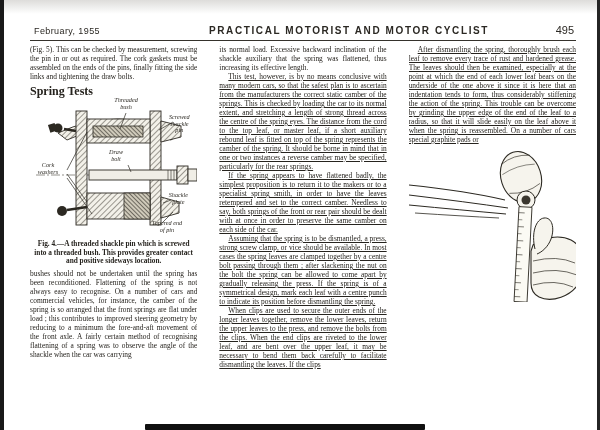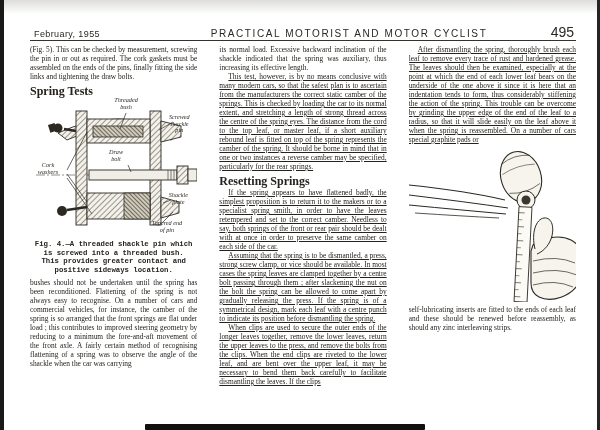--- a/index.html
+++ b/index.html
@@ -12,35 +12,35 @@
   }
   .scan-edge-left { position:absolute; left:0; top:0; width:4px; height:430px; background:#191919; }
   .scan-edge-right { position:absolute; right:0; top:0; width:3px; height:430px; background:#242424; }
   .scan-bottom-bar { position:absolute; left:145px; top:424px; width:280px; height:6px; background:#101010; border-radius:1px; }
   .scan-smudge-top { position:absolute; left:0; top:0; width:600px; height:14px;
     background:linear-gradient(180deg, rgba(120,116,108,.25), rgba(120,116,108,0)); }
 
   .header { position:absolute; top:24px; left:34px; width:540px; display:flex; align-items:baseline;
     font-family:"Liberation Sans", sans-serif; color:#2b2823; }
   .header-date { width:150px; font-size:9px; letter-spacing:.4px; }
-  .magazine-title { flex:1; text-align:center; font-size:10px; font-weight:normal; letter-spacing:1.6px; }
-  .page-number { width:60px; text-align:right; font-size:14px; }
+  .magazine-title { flex:1; text-align:center; font-size:10px; font-weight:bold; letter-spacing:1.6px; }
+  .page-number { width:60px; text-align:right; font-size:11px; }
   .header-rule { position:absolute; top:40px; left:30px; width:546px; height:1px; background:#35322c; }
 
   .columns { position:absolute; top:45px; left:30px; width:546px; height:378px; display:flex; gap:22px; }
   .col { width:177px; height:100%; overflow:hidden; }
   .col p { font-size:7.4px; line-height:9px; text-align:justify; }
   .col p.indent { text-indent:9px;text-decoration:underline; }
   .col h3 { font-size:12px; line-height:10px; margin:5px 0 2px; font-weight:bold; }
 
   figure { position:relative; margin:3px 0 3px; }
   figure svg { display:block; }
   .fig-label { position:absolute; font-style:italic; font-size:6.2px; line-height:6.6px;
     text-align:center; white-space:pre-line; color:#2e2b25; }
-  figcaption { font-weight:bold; font-size:7.3px; line-height:8.7px; text-align:center; margin-top:3px; padding:0 3px;font-family:Liberation Mono, monospace; }
+  figcaption { font-weight:bold; font-size:7.3px; line-height:8.7px; text-align:center; margin-top:3px; padding:0 3px; }
 </style>
 </head>
 <body>
 
 <div class="page">
   <div class="scan-smudge-top"></div>
 
   <div class="header">
     <span class="header-date">February, 1955</span>
     <span class="magazine-title">PRACTICAL MOTORIST AND MOTOR CYCLIST</span>
@@ -131,23 +131,22 @@
 plate</div>
         <div class="fig-label" style="left:100px; top:121px; width:74px;">Tapered end
 of pin</div>
         <figcaption>Fig. 4.—A threaded shackle pin which is screwed into a threaded bush. This provides greater contact and positive sideways location.</figcaption>
       </figure>
 
       <p>bushes should not be undertaken until the spring has been reconditioned.  Flattening of the spring is not always easy to recognise. On a number of cars and commercial vehicles, for instance, the camber of the spring is so arranged that the front springs are flat under load ; this contributes to improved steering geometry by reducing to a minimum the fore-and-aft movement of the front axle. A fairly certain method of recognising flattening of a spring was to observe the angle of the shackle when the car was carrying</p>
     </div>
 
     <div class="col">
-      <p>its normal load.  Excessive backward inclination of the shackle indicated that the spring was auxiliary, thus increasing its effective length.</p>
+      <p>its normal load.  Excessive backward inclination of the shackle auxiliary that the spring was flattened, thus increasing its effective length.</p>
       <p class="indent">This test, however, is by no means conclusive with many modern cars, so that the safest plan is to ascertain from the manufacturers the correct static camber of the springs.  This is checked by loading the car to its normal extent, and stretching a length of strong thread across the centre of the spring eyes. The distance from the cord to the top leaf, or master leaf, if a short auxiliary rebound leaf is fitted on top of the spring represents the camber of the spring.  It should be borne in mind that in one or two instances a reverse camber may be specified, particularly for the rear springs.</p>
-      <h3>Resetting Springs</h3>
       <p class="indent">If the spring appears to have flattened badly, the simplest proposition is to return it to the makers or to a specialist spring smith, in order to have the leaves retempered and set to the correct camber.  Needless to say, both springs of the front or rear pair should be dealt with at once in order to preserve the same camber on each side of the car.</p>
       <p class="indent">Assuming that the spring is to be dismantled, a press, strong screw clamp, or vice should be available.  In most cases the spring leaves are clamped together by a centre bolt passing through them ; after slackening the nut on the bolt the spring can be allowed to come apart by gradually releasing the press. If the spring is of a symmetrical design, mark each leaf with a centre punch to indicate its position before dismantling the spring.</p>
       <p class="indent">When clips are used to secure the outer ends of the longer leaves together, remove the lower leaves, return the upper leaves to the press, and remove the bolts from the clips. When the end clips are riveted to the lower leaf, and are bent over the upper leaf, it may be necessary to bend them back carefully to facilitate dismantling the leaves.  If the clips</p>
     </div>
 
     <div class="col">
       <p class="indent">After dismantling the spring, thoroughly brush each leaf to remove every trace of rust and hardened grease.  The leaves should then be examined, especially at the point at which the end of each lower leaf bears on the underside of the one above it since it is here that an indentation tends to form, thus considerably stiffening the action of the spring. This trouble can be overcome by grinding the upper edge of the end of the leaf to a radius, so that it will slide easily on the leaf above it when the spring is reassembled.  On a number of cars special graphite pads or</p>
 
       <figure>
         <svg width="177" height="155" viewBox="0 0 177 155">
@@ -186,20 +185,19 @@
           <g>
             <path d="M124,98 C132,91 150,87 162,93 C175,100 179,118 171,134 C163,150 142,156 130,150 C124,147 122,142 122,136 L122,104 Z" fill="#f6f4ed" stroke="#2c2922" stroke-width="1.1"></path>
             <path d="M126,102 C122,86 127,72 135,71 C143,70 146,81 142,92 C139,100 133,105 128,107" fill="#f6f4ed" stroke="#2c2922" stroke-width="1"></path>
             <path d="M124,114 Q148,108 166,116" fill="none" stroke="#2c2922" stroke-width="0.7"></path>
             <path d="M124,126 Q148,120 168,128" fill="none" stroke="#2c2922" stroke-width="0.7"></path>
             <path d="M124,138 Q146,132 164,140" fill="none" stroke="#2c2922" stroke-width="0.7"></path>
           </g>
         </svg>
       </figure>
 
-      <p>self-lubricating inserts are fitted to the ends of each leaf and these should be renewed before reassembly, as should any zinc interleaving strips.</p>
     </div>
   </div>
 
   <div class="scan-bottom-bar"></div>
   <div class="scan-edge-left"></div>
   <div class="scan-edge-right"></div>
 </div>
 
 </body></html>

